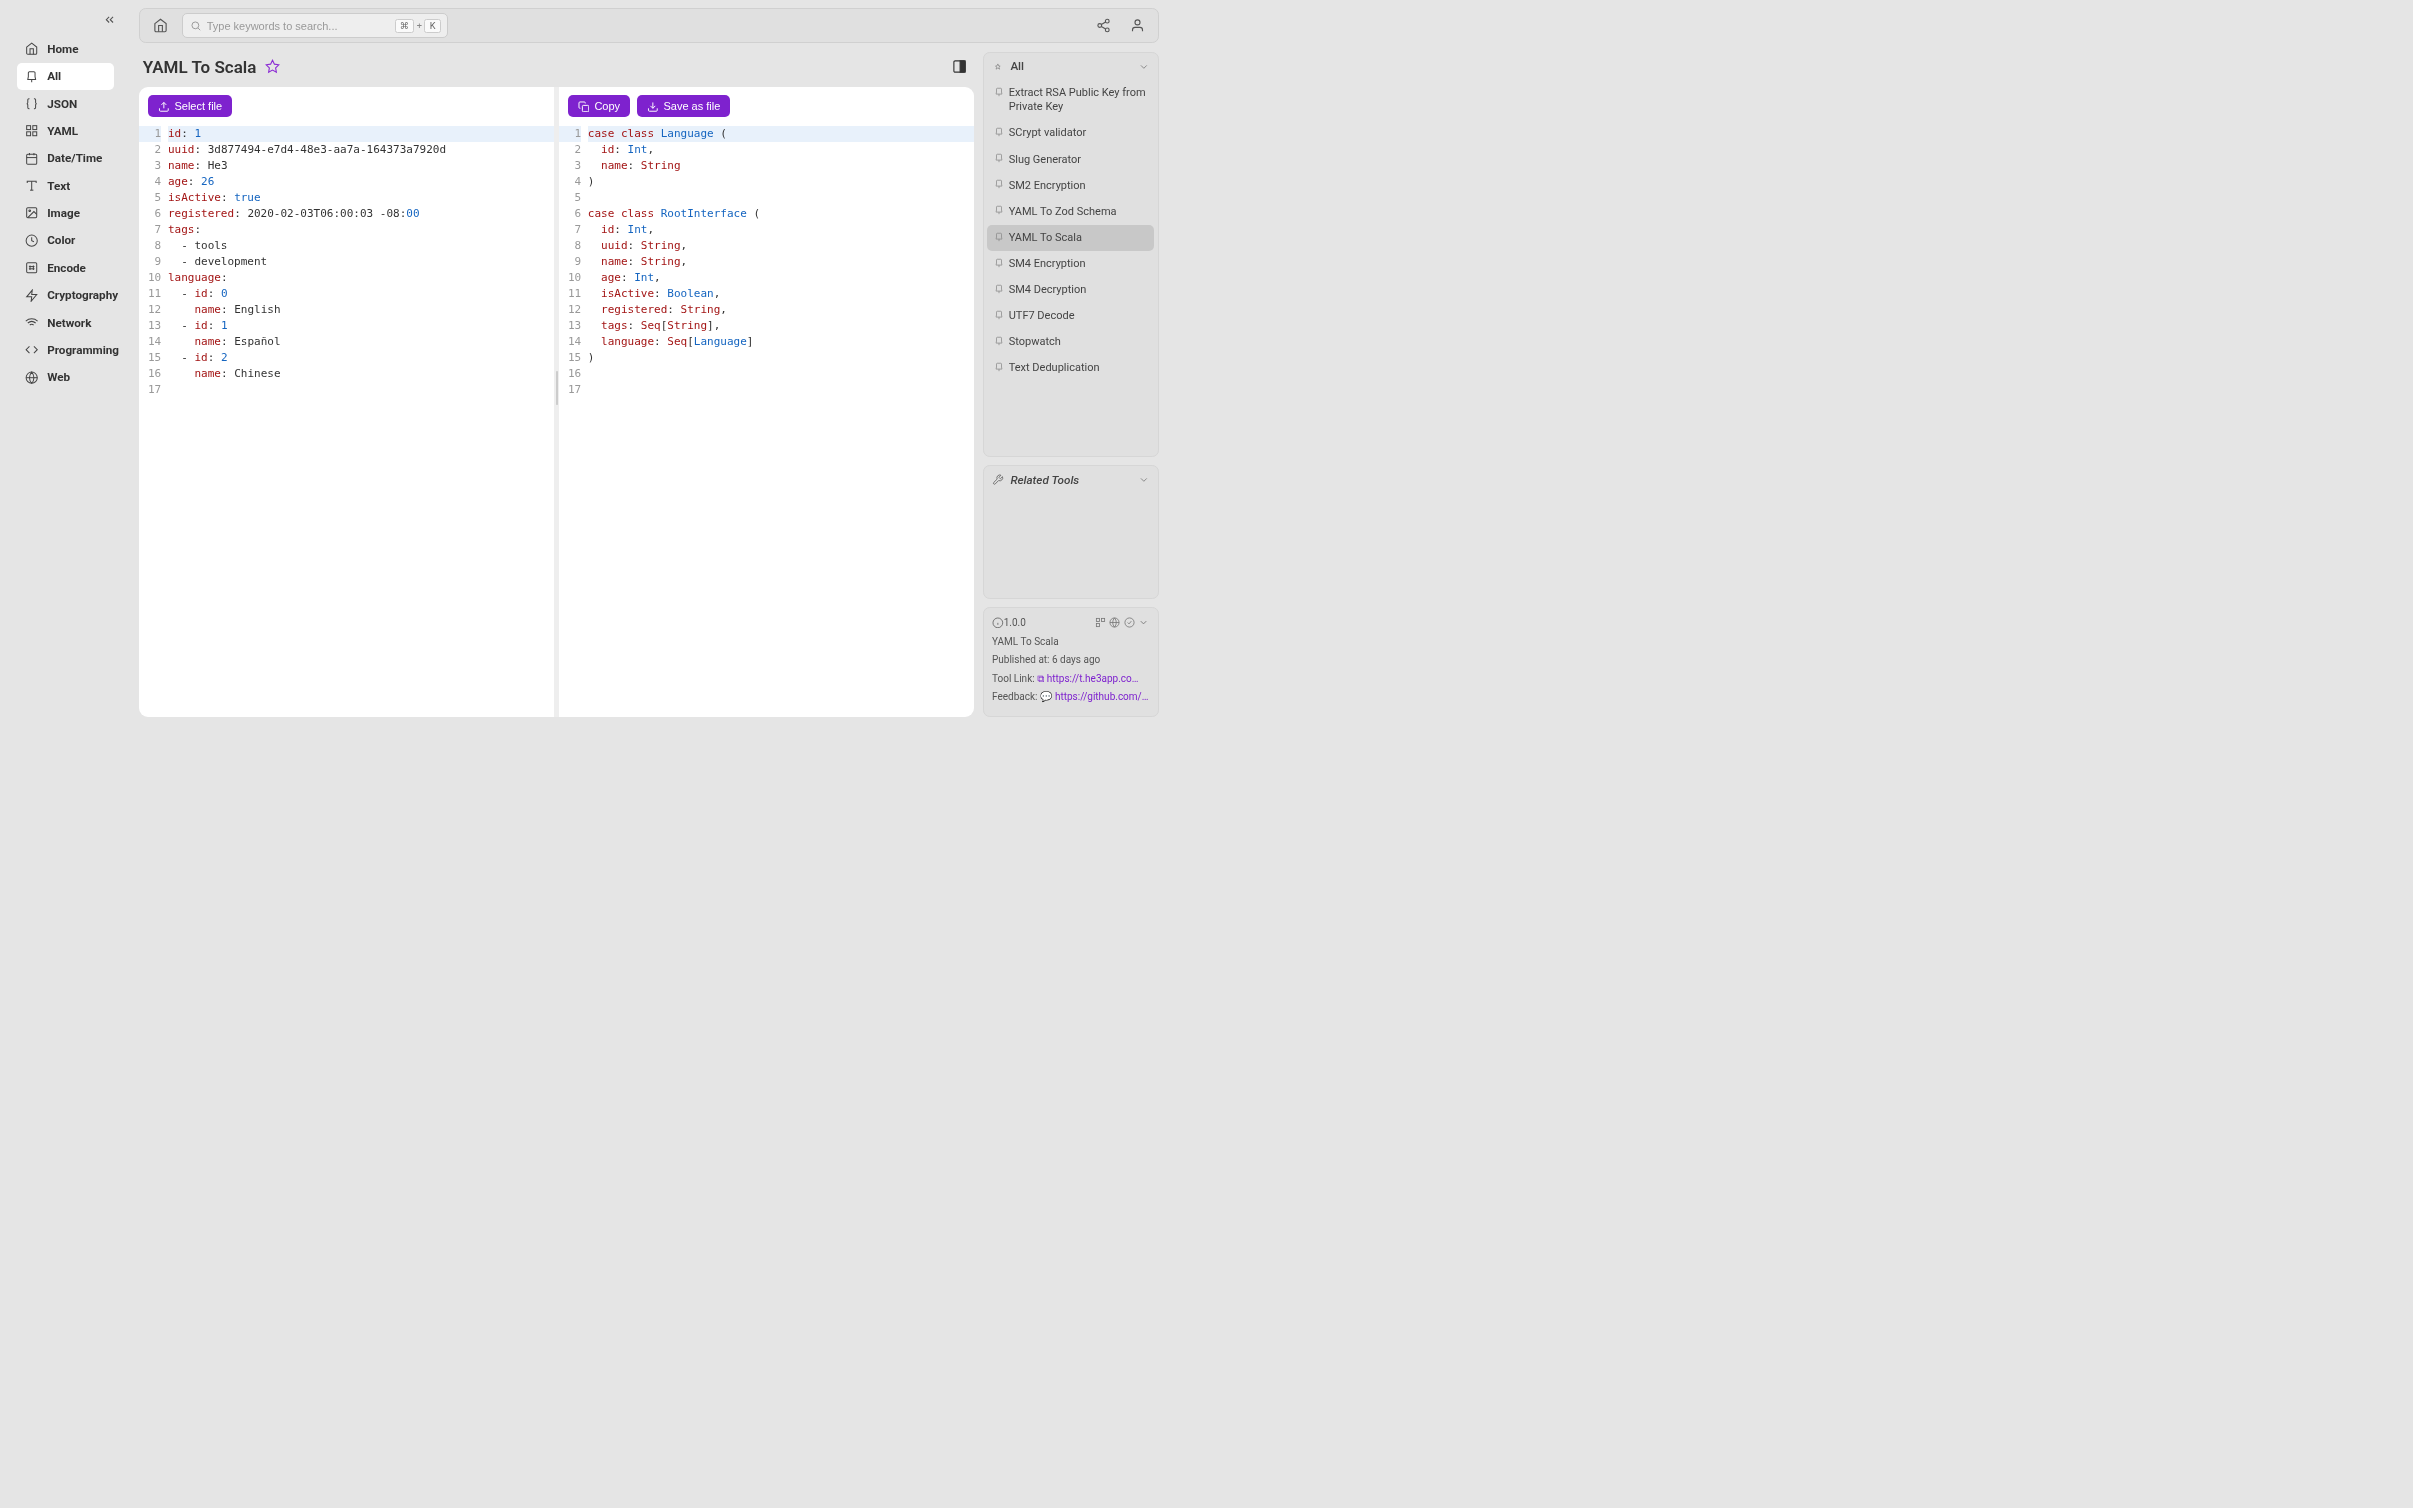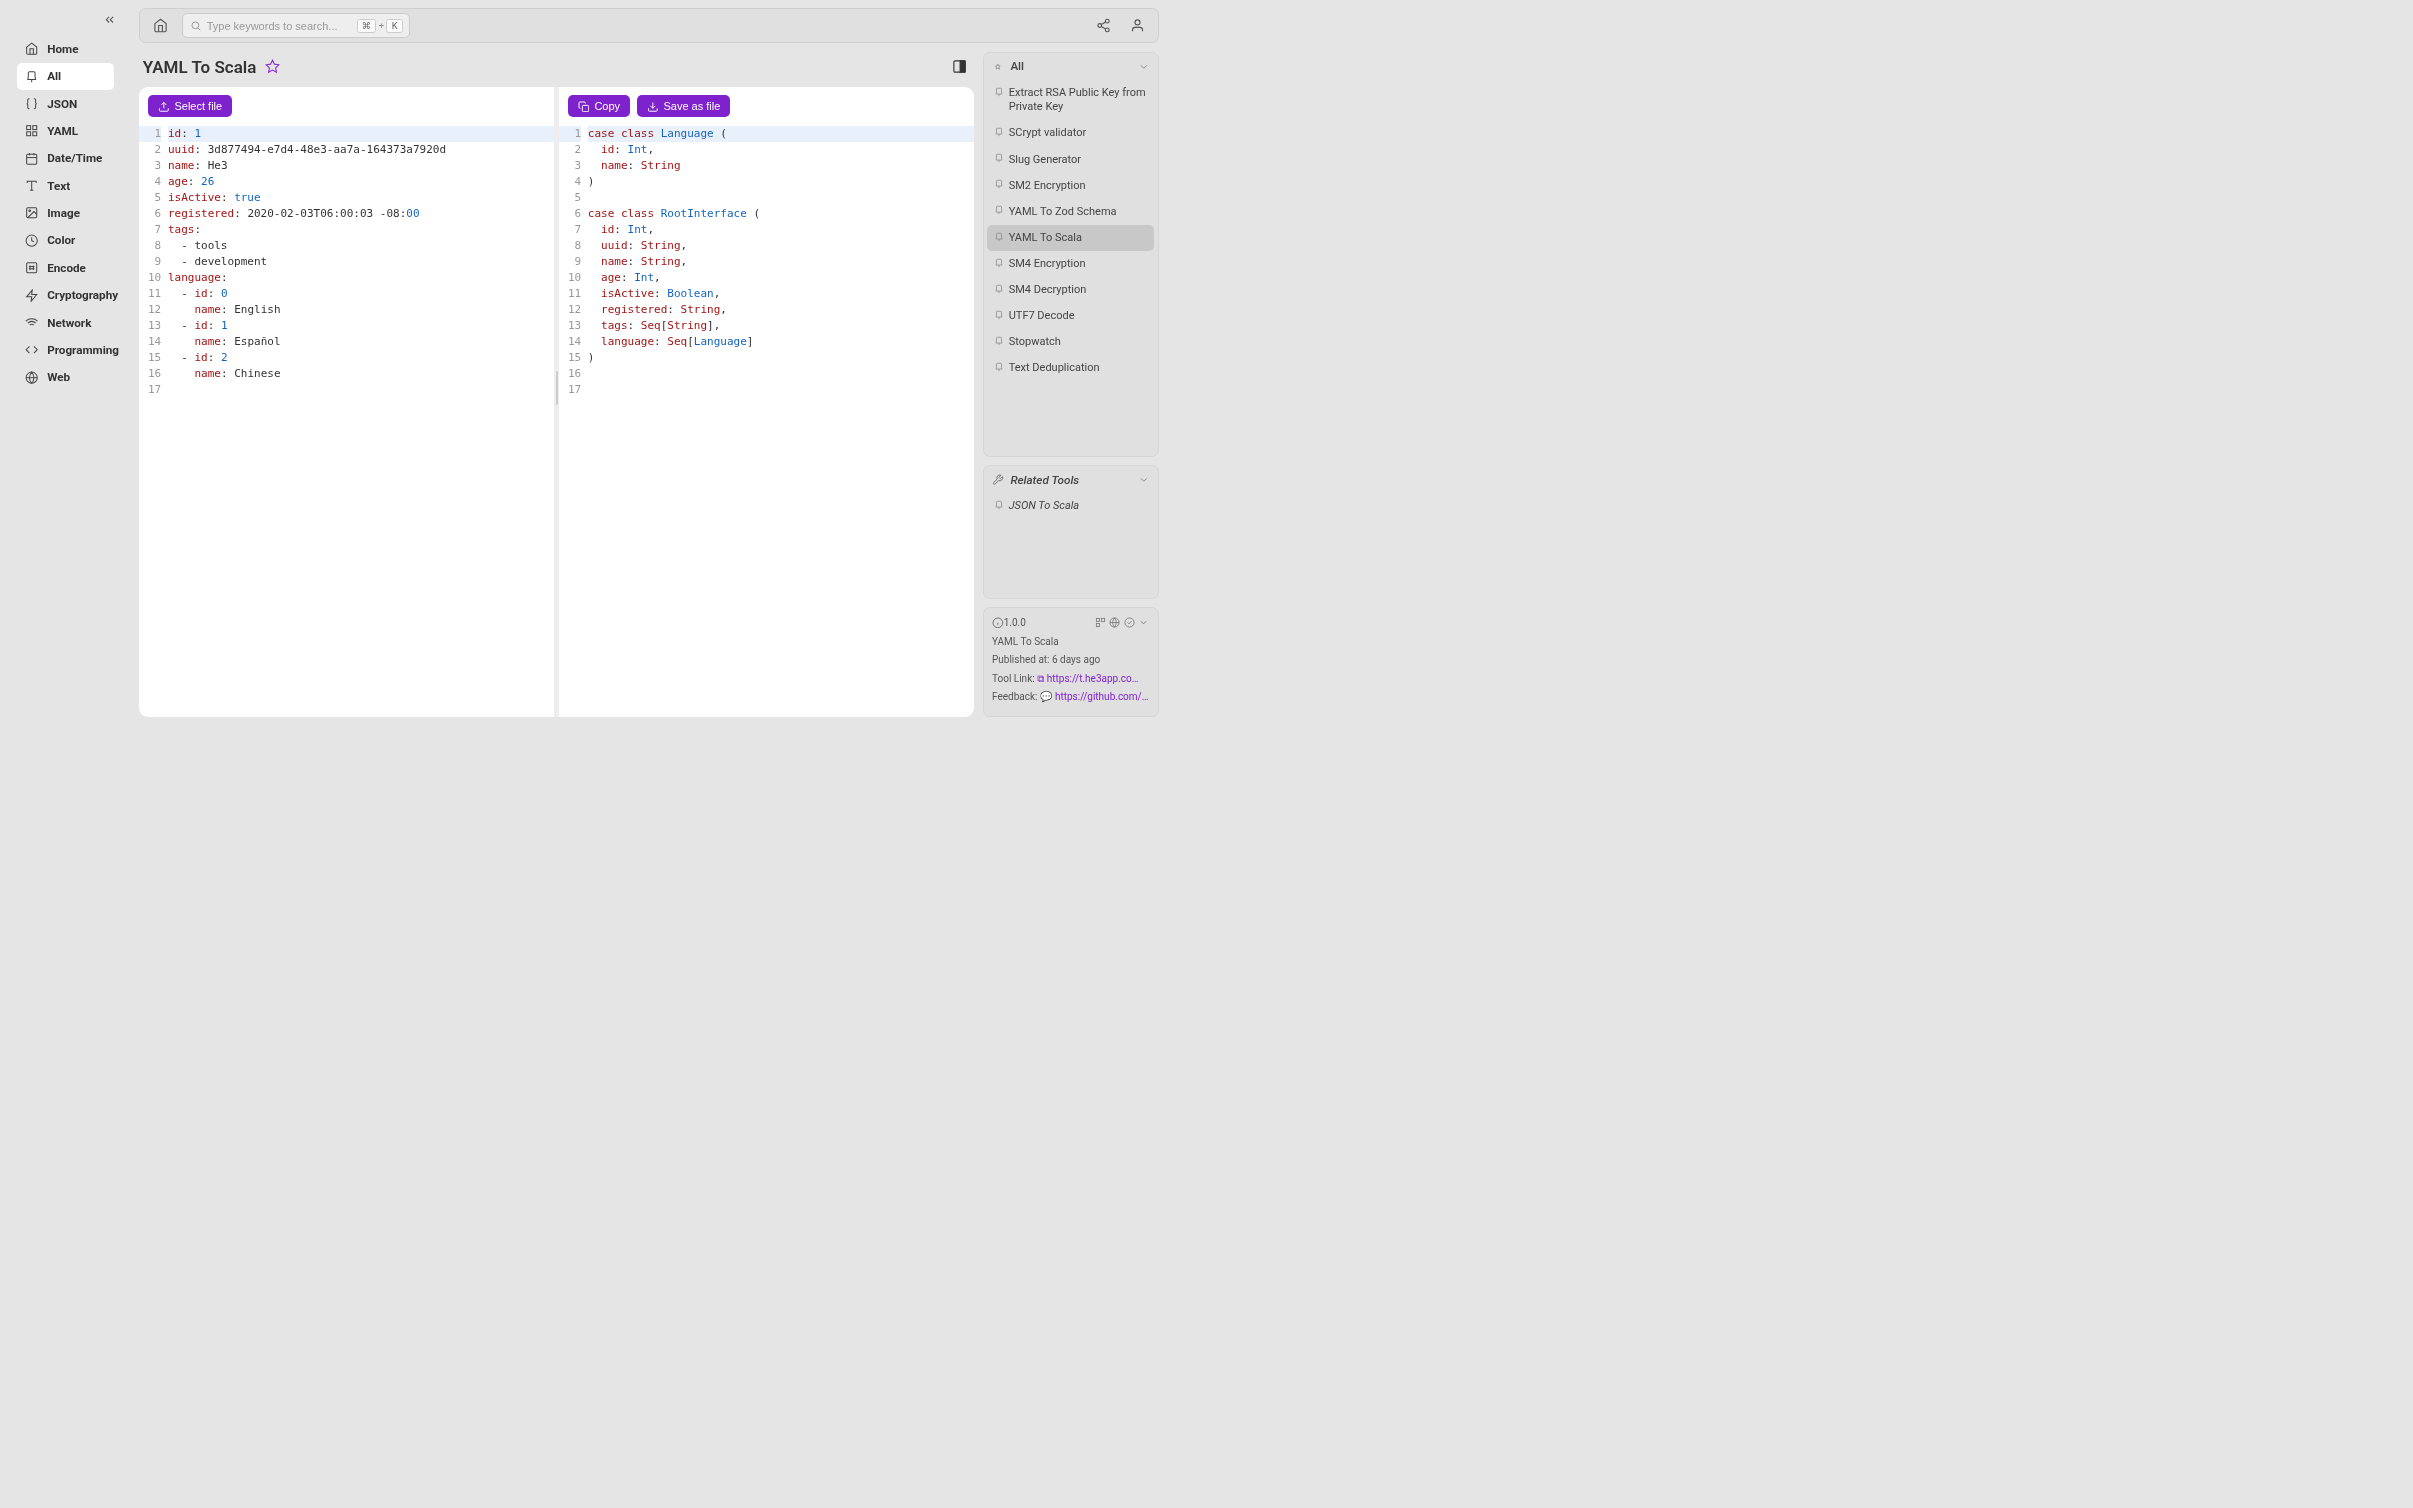--- a/index.html
+++ b/index.html
@@ -13,21 +13,21 @@
 .nav-item { display: flex; align-items: center; gap: 8.4px; padding: 6.7px 8.4px; border-radius: 5px; cursor: pointer; color: #333; }
 .nav-item.active { background: #fff; }
 .nav-item .icon { width: 13.4px; height: 13.4px; display: flex; align-items: center; justify-content: center; flex-shrink: 0; }
 .nav-item span.label { font-size: 11.7px; }
 
 .main { flex: 1; display: flex; flex-direction: column; padding: 8.4px 8.4px 11.7px 8.4px; gap: 8.4px; min-width: 0; }
 
 .topbar { display: flex; align-items: center; gap: 10px; background: #e0e0e0; border: 0.8px solid #d0d0d0; border-radius: 6.7px; padding: 5px 8.4px; height: 35px; }
 .topbar-spacer { flex: 1; }
 .icon-btn { width: 23.5px; height: 23.5px; display: flex; align-items: center; justify-content: center; cursor: pointer; border-radius: 3.4px; color: #555; }
-.search-box { display: flex; align-items: center; background: #eee; border: 0.8px solid #ccc; border-radius: 5px; padding: 2.5px 6.7px; gap: 5px; width: 228px; height: 25px; }
+.search-box { display: flex; align-items: center; background: #eee; border: 0.8px solid #ccc; border-radius: 5px; padding: 2.5px 6.7px; gap: 5px; width: 266px; height: 25px; }
 .search-box input { border: none; background: transparent; outline: none; flex: 1; font-size: 11px; color: #333; }
 .search-box input::placeholder { color: #999; }
 .kbd-group { display: flex; align-items: center; gap: 2.5px; color: #888; font-size: 9.2px; }
 .kbd { background: #fafafa; border: 0.8px solid #ccc; border-radius: 2.5px; padding: 0.8px 4.2px; font-size: 9.2px; color: #666; }
 
 .content { flex: 1; display: flex; gap: 8.4px; min-height: 0; }
 
 .workspace { flex: 1; display: flex; flex-direction: column; min-width: 0; }
 .title-row { display: flex; align-items: center; gap: 8.4px; padding: 3.4px 3.4px 8.4px 3.4px; }
 .title-row h1 { font-size: 17px; font-weight: 600; }
@@ -458,29 +458,20 @@
           <div class="panel-header">
             <svg width="11.7" height="11.7" viewBox="0 0 24 24" fill="none" stroke="#666" stroke-width="1.8">
                 <path d="M14.7 6.3a1 1 0 0 0 0 1.4l1.6 1.6a1 1 0 0 0 1.4 0l3.77-3.77a6 6 0 0 1-7.94 7.94l-6.91 6.91a2.12 2.12 0 0 1-3-3l6.91-6.91a6 6 0 0 1 7.94-7.94l-3.76 3.76z"></path>
               </svg>
             <span>Related Tools</span>
             <div class="spacer"></div>
             <svg width="11.7" height="11.7" viewBox="0 0 24 24" fill="none" stroke="#888" stroke-width="2">
                 <polyline points="6 9 12 15 18 9"></polyline>
               </svg>
           </div>
-          <div class="panel-list" id="panel-related-list">
-              <div class="panel-item">
-                <svg class="pin" width="10" height="10" viewBox="0 0 24 24" fill="none" stroke="#888" stroke-width="1.8">
-                  <line x1="12" y1="17" x2="12" y2="22"></line>
-                  <path d="M5 17h14l-1-5V5a2 2 0 0 0-2-2H8a2 2 0 0 0-2 2v7z"></path>
-                </svg>
-                <span>JSON To Scala</span>
-              </div>
-            </div>
         </div>
 
         <div class="panel-section section-info">
           <div class="info-header">
             <svg width="11.7" height="11.7" viewBox="0 0 24 24" fill="none" stroke="#666" stroke-width="1.8">
                 <circle cx="12" cy="12" r="10"></circle>
                 <line x1="12" y1="16" x2="12" y2="12"></line>
                 <line x1="12" y1="8" x2="12.01" y2="8"></line>
               </svg>
             <span>1.0.0</span>

